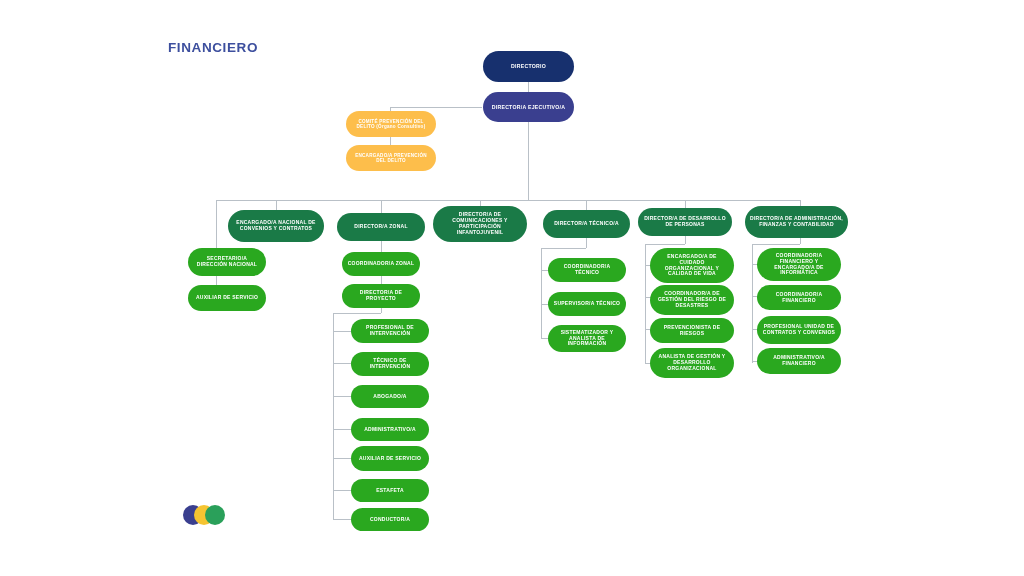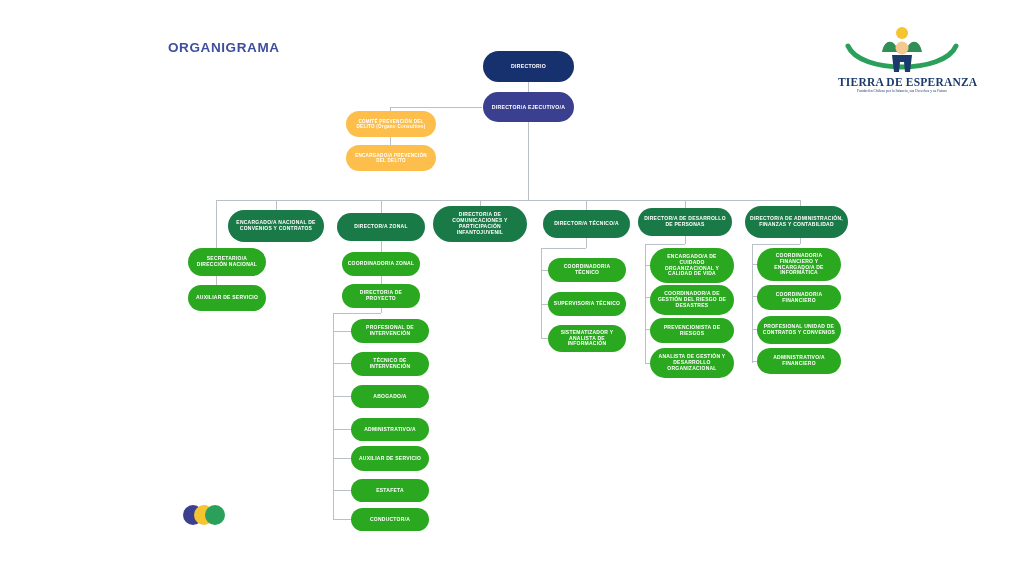--- a/index.html
+++ b/index.html
@@ -100,33 +100,22 @@
   #footer-dots .dot { position: absolute; top: 0; width: 20px; height: 20px; border-radius: 50%; }
   #footer-dots .dot.blue   { left: 0;  background: #3a3f8f; }
   #footer-dots .dot.yellow { left: 11px; background: #f5c431; }
   #footer-dots .dot.green  { left: 22px; background: #2aa05a; }
 </style>
 </head>
 <body>
 
 <div id="canvas">
 
-  <div id="page-title">ORGANIGRAMA</div>
-
-  <div id="logo">
-    <svg class="logo-mark" viewBox="0 0 128 52">
-      <path d="M10 20 C 22 48, 106 48, 118 20" stroke="#2aa05a" stroke-width="5" fill="none" stroke-linecap="round"></path>
-      <circle cx="64" cy="7" r="6" fill="#f5c431"></circle>
-      <path d="M44 26 C 46 14, 54 13, 58 20 L70 20 C 74 13, 82 14, 84 26" fill="#2f8f57"></path>
-      <circle cx="64" cy="22" r="6.5" fill="#f3c98f"></circle>
-      <path d="M54 29 L74 29 L72 46 L67 46 L66 36 L62 36 L61 46 L56 46 Z" fill="#1b3a6b"></path>
-    </svg>
-    <div class="logo-name">TIERRA DE ESPERANZA</div>
-    <div class="logo-tag">Fundación Chilena por la Infancia, sus Derechos y su Futuro</div>
-  </div>
+  <div id="page-title">FINANCIERO</div>
+
 
   <div class="line v" style="left:528px; top:82px; height:12px;"></div>
 
   <div class="line h" style="left:390px; top:107px; width:92px;"></div>
   <div class="line v" style="left:390px; top:107px; height:38px;"></div>
 
   <div class="line v" style="left:528px; top:121px; height:79px;"></div>
 
   <div class="line h" style="left:216px; top:200px; width:584px;"></div>
 

